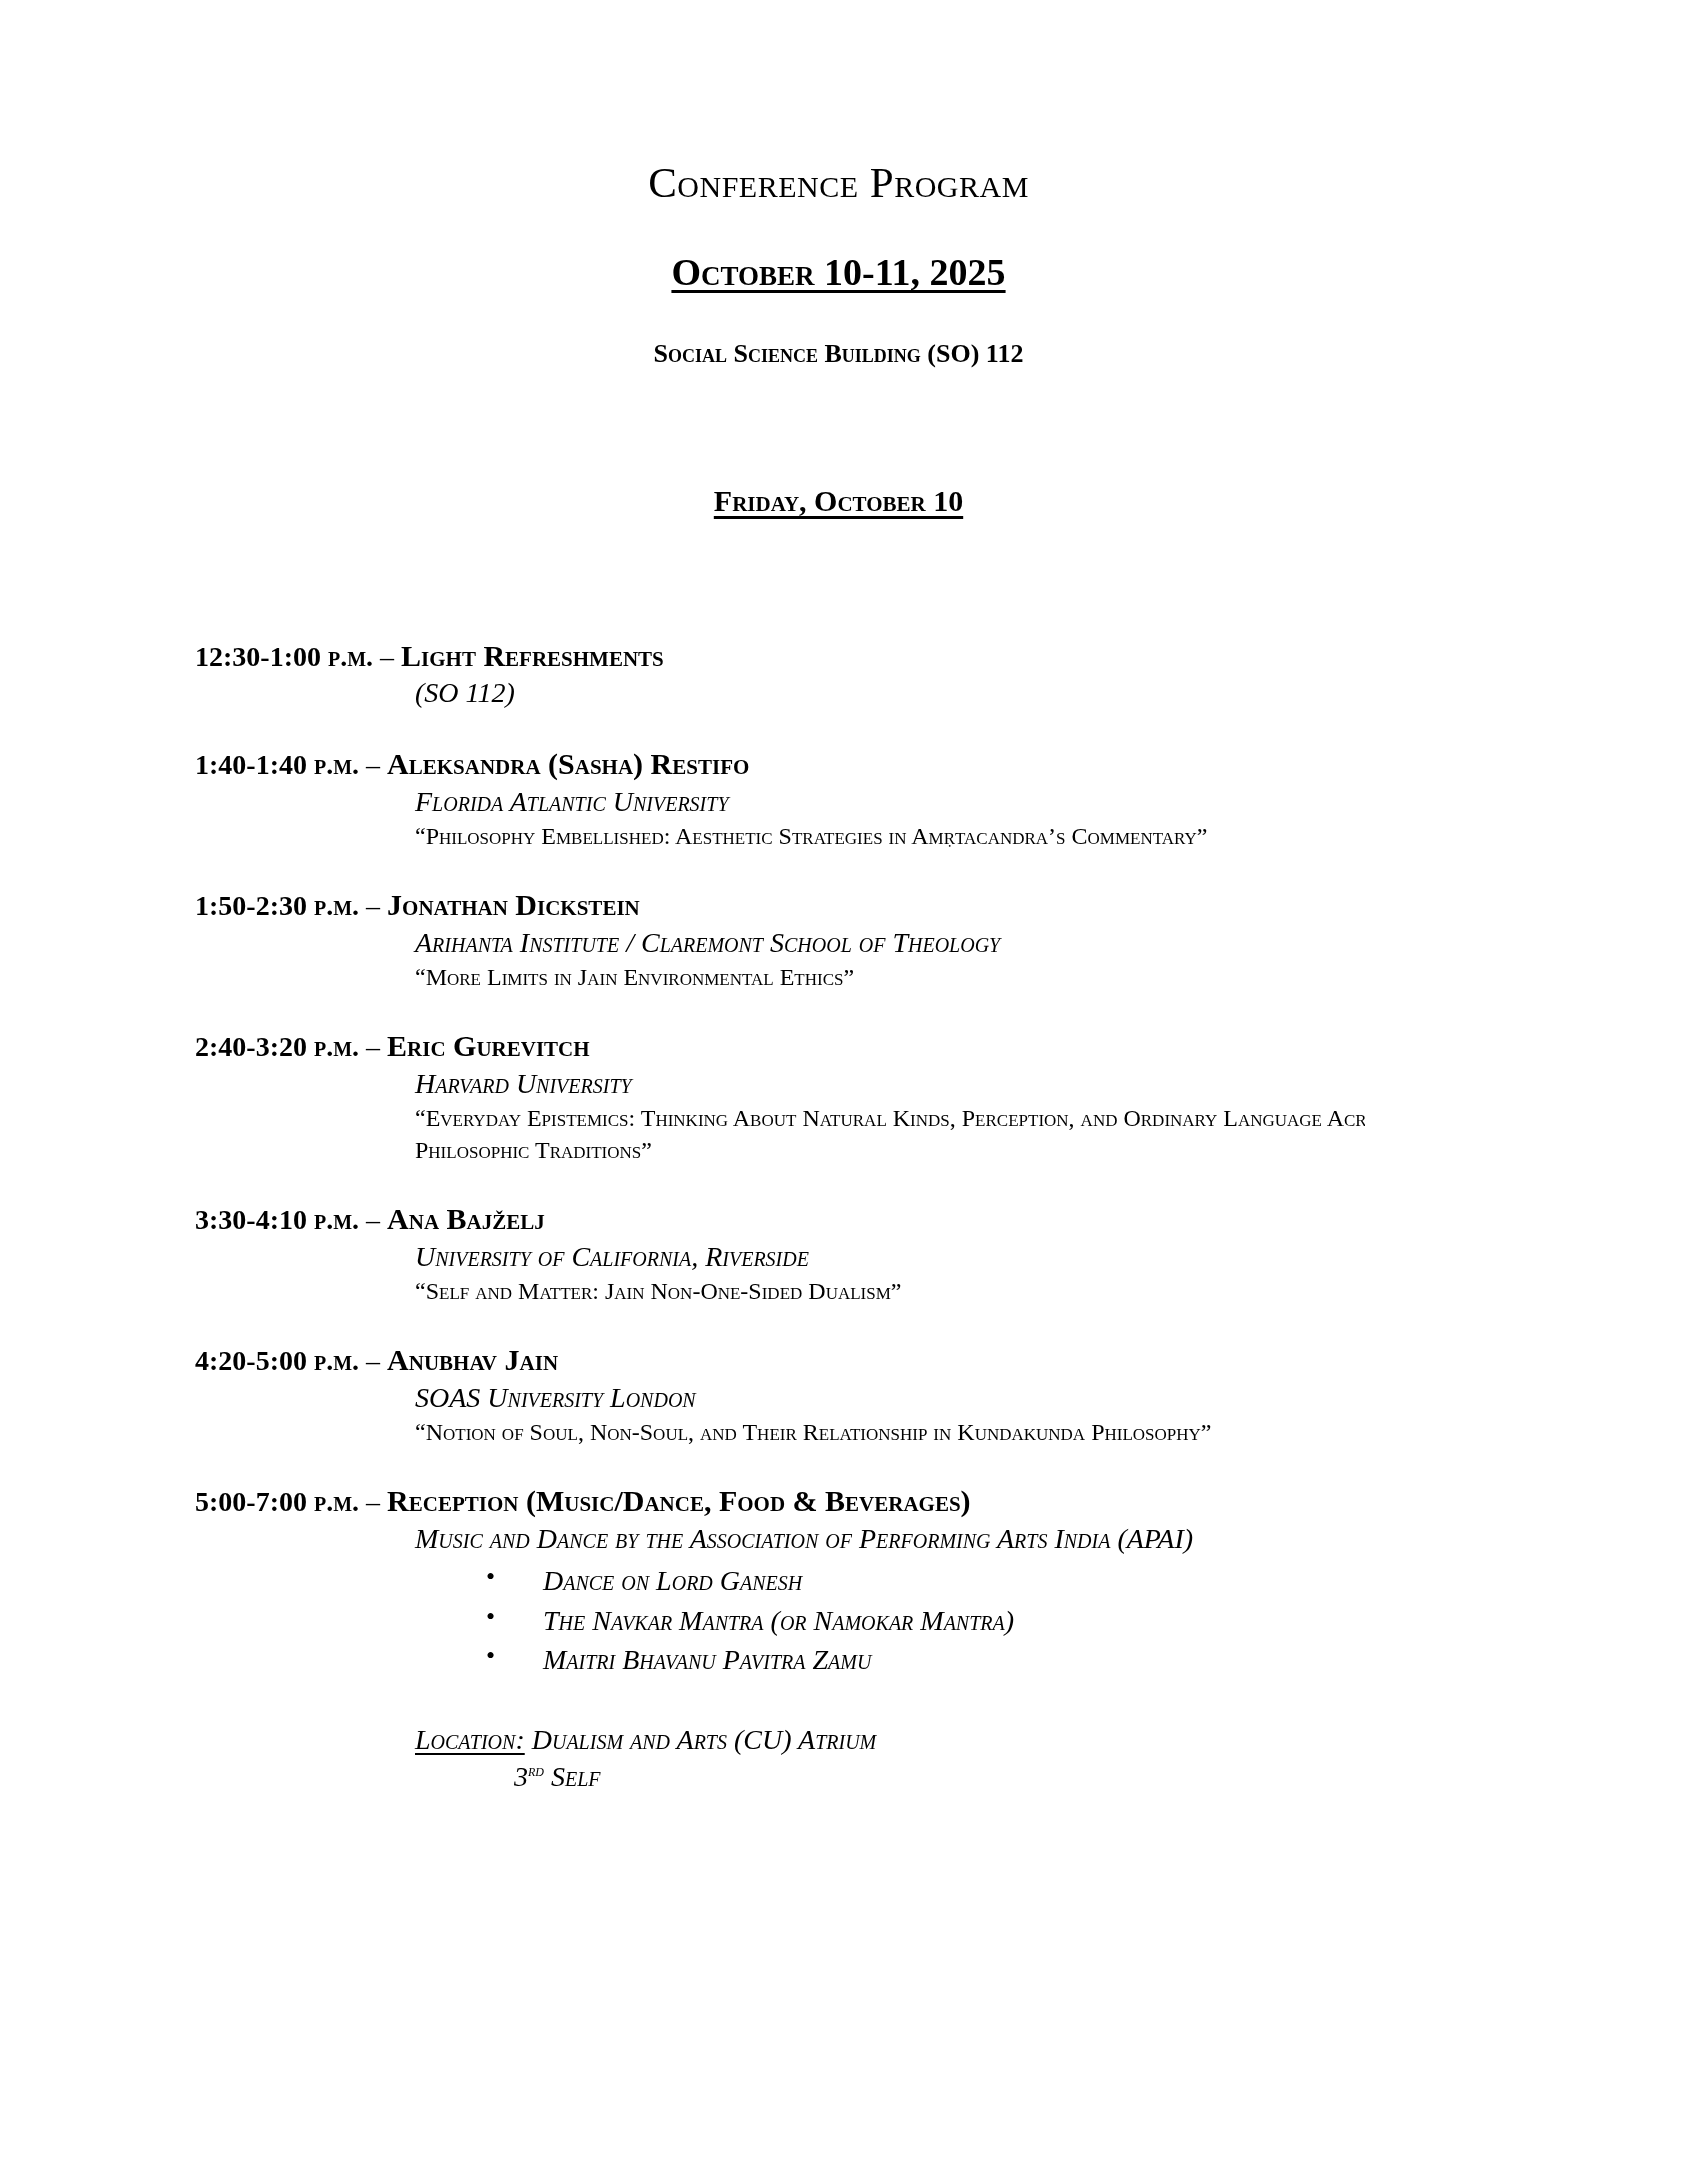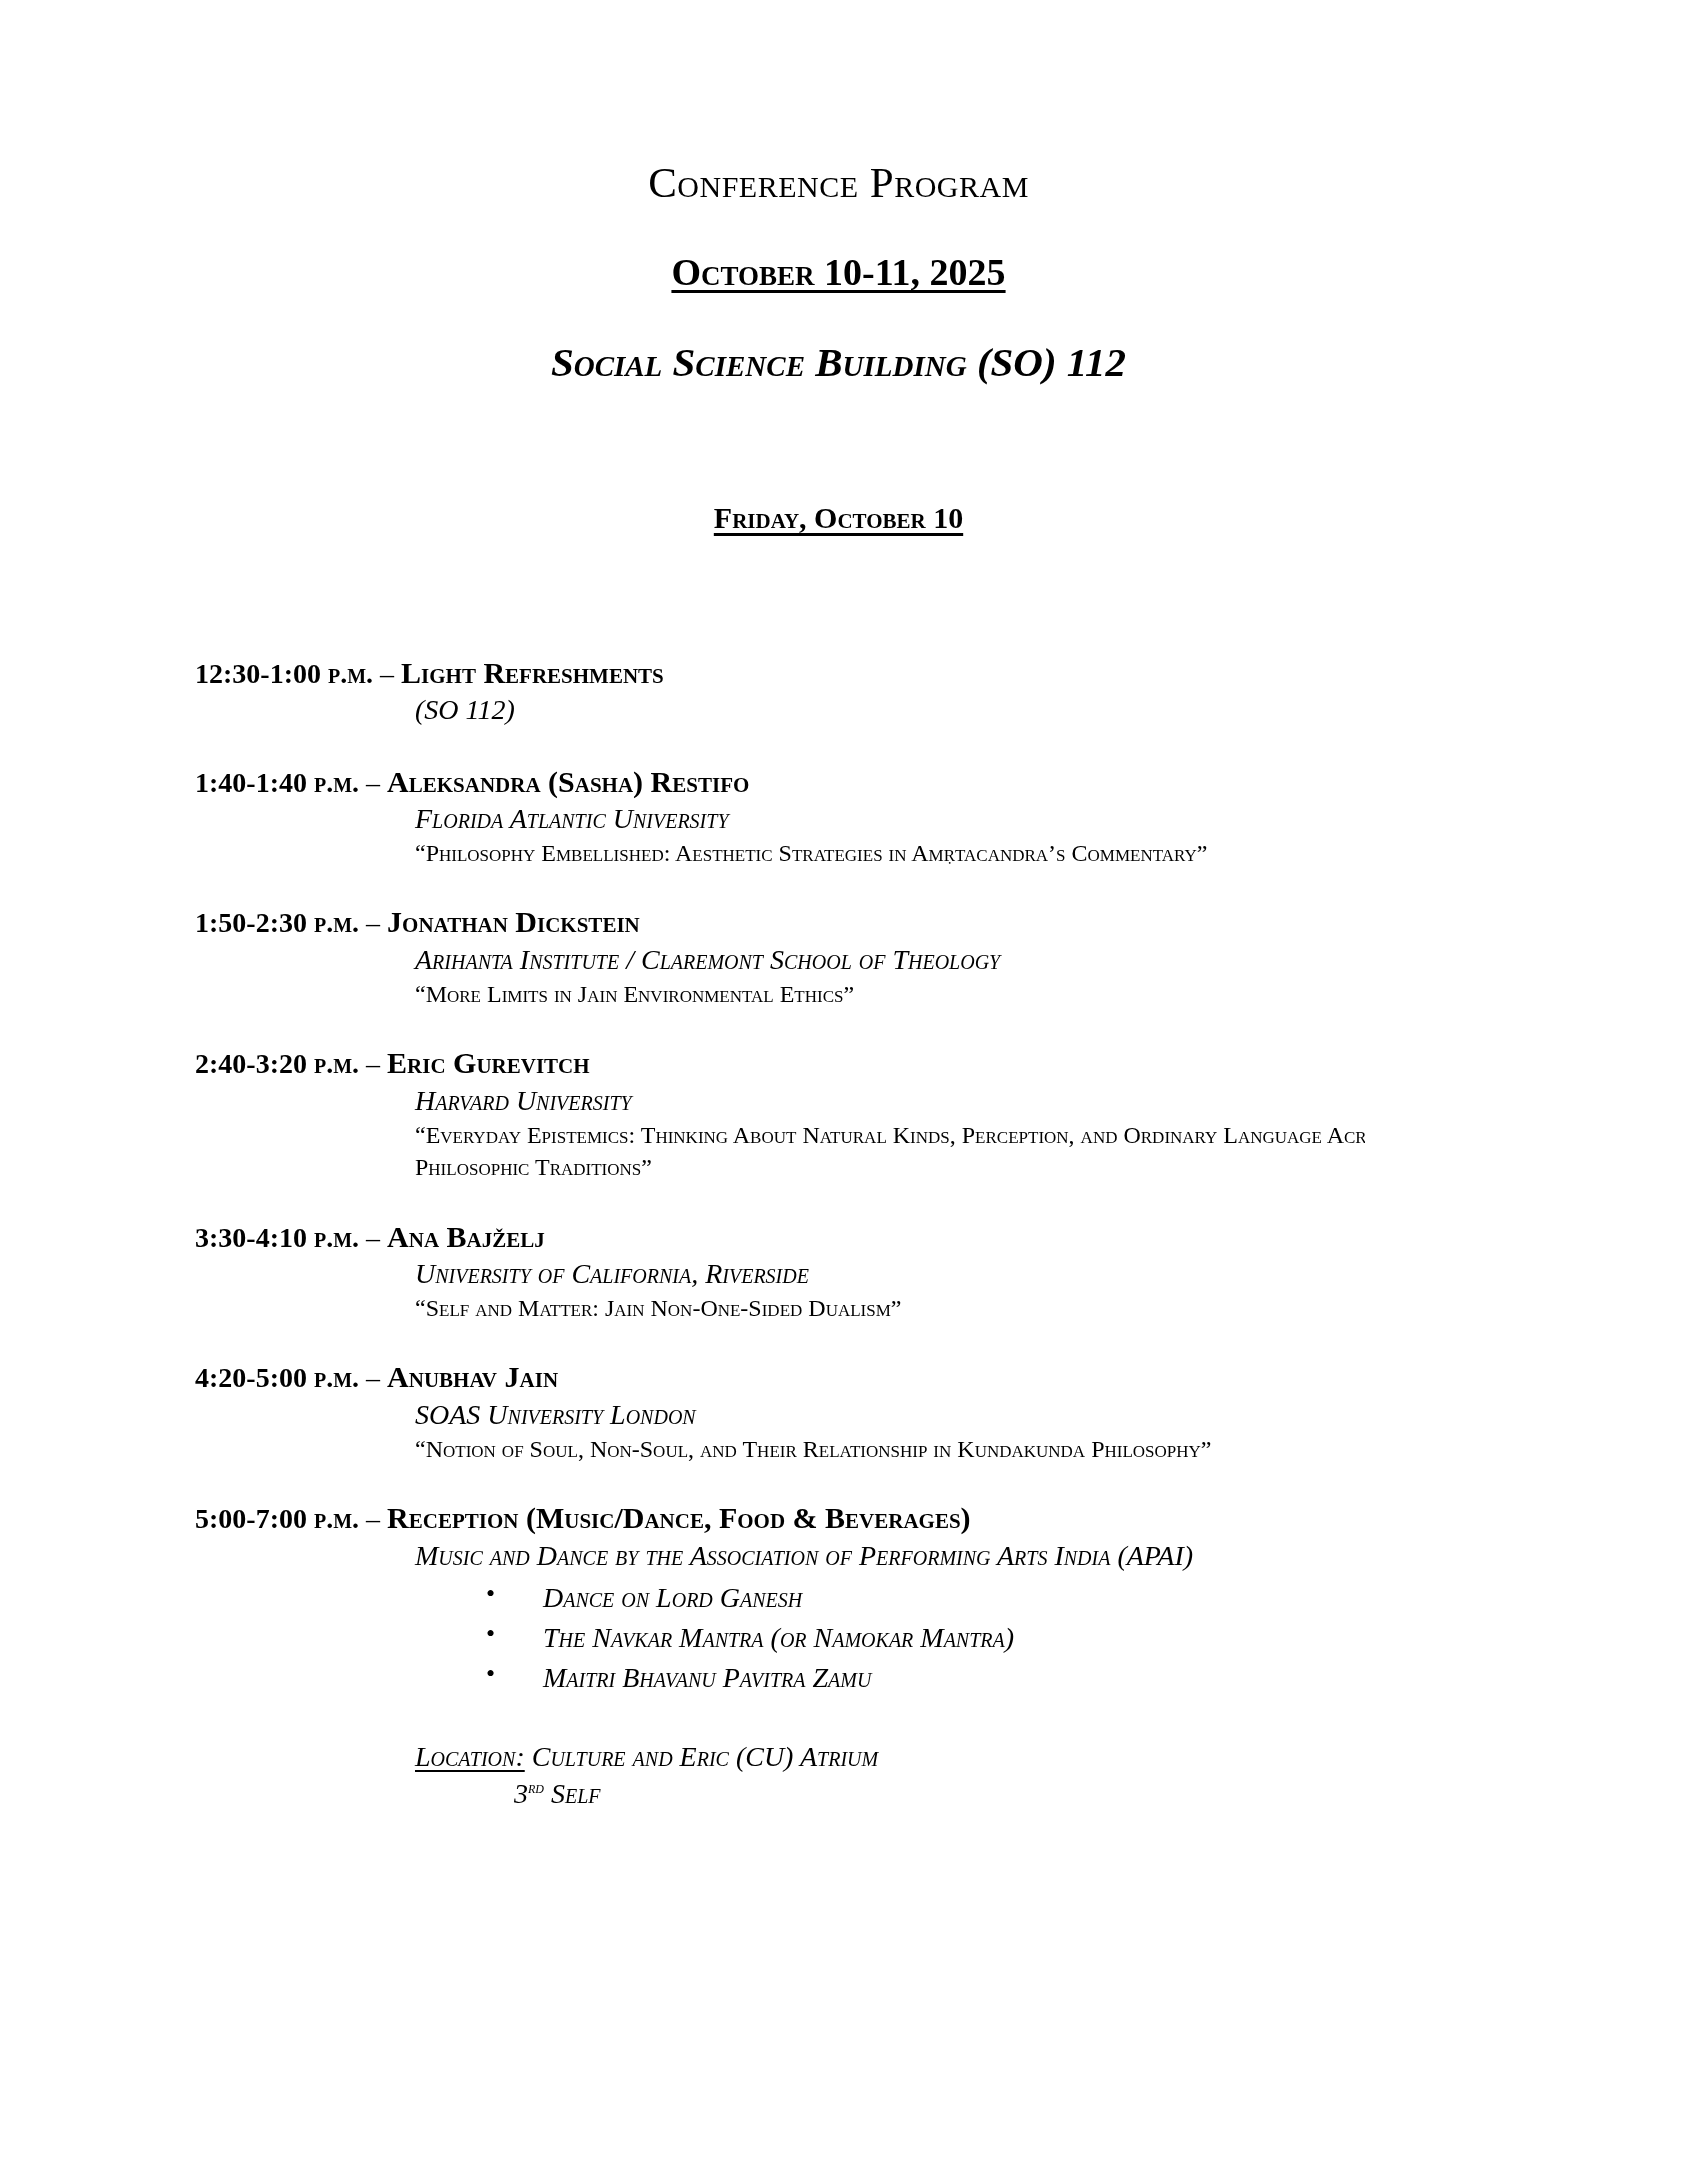--- a/index.html
+++ b/index.html
@@ -46,25 +46,24 @@
     text-align: center;
     font-size: 38px;
     line-height: 1.15;
     font-weight: bold;
     text-decoration: underline;
     text-underline-offset: 5px;
     margin: 0 0 44px 0;
   }
   .doc-venue {
     text-align: center;
-    font-size: 41px;
+    font-size: 26px;
     line-height: 1.15;
     font-weight: bold;
     margin: 0 0 115px 0;
-    font-style: italic;
   }
   .day-heading {
     text-align: center;
     font-size: 30px;
     line-height: 1.15;
     font-weight: bold;
     text-decoration: underline;
     text-underline-offset: 5px;
     margin: 0 0 117px 0;
   }
@@ -267,21 +266,21 @@
           </li>
           <li class="sc">
             <span class="bullet">•</span>
             <span>Maitri Bhavanu Pavitra Zamu</span>
           </li>
         </ul>
 
         <div class="location-block">
           <p class="location-line sc">
             <span class="location-label">Location:</span>
-            <span>Culture and Eric (CU) Atrium</span>
+            <span>Dualism and Arts (CU) Atrium</span>
           </p>
           <p class="floor-line sc">
             <span>3</span><sup class="sc">rd</sup>
             <span>Self</span>
           </p>
         </div>
       </div>
     </div>
 
   </div>

